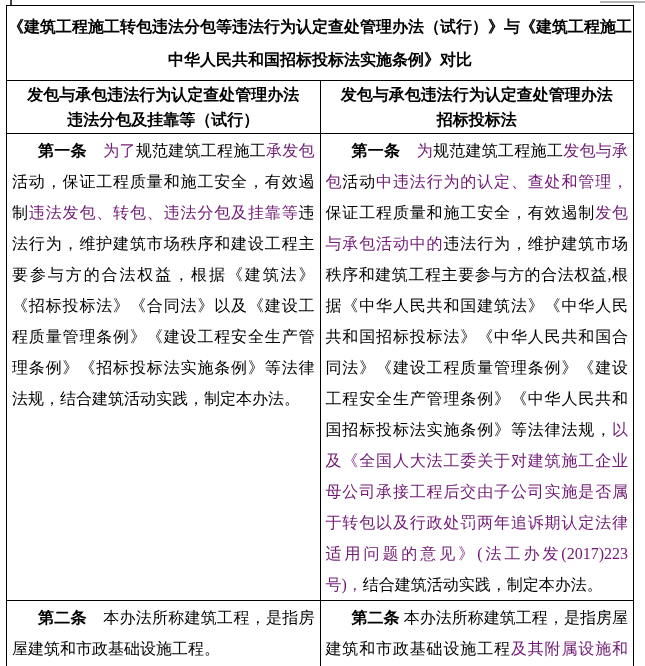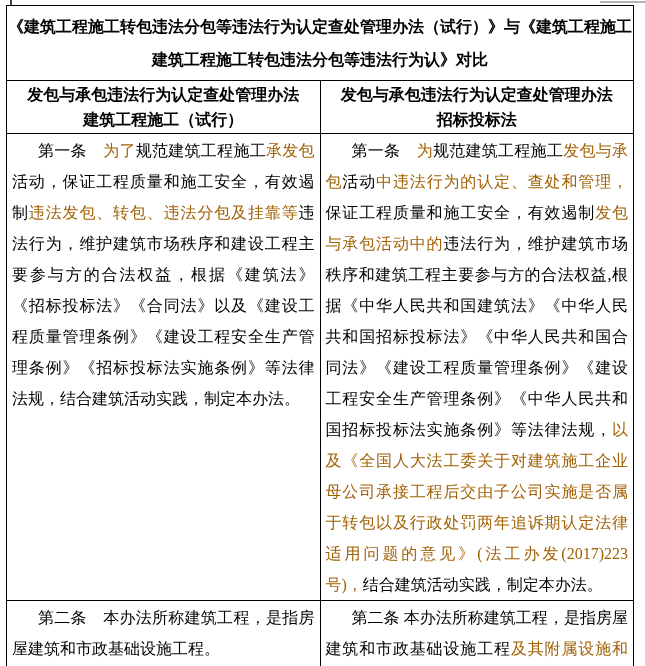--- a/index.html
+++ b/index.html
@@ -43,42 +43,42 @@
   }
   .body-cell {
     vertical-align: top;
     font-size: 16px; line-height: 31px;
     text-align: justify;
     padding: 1px 5px 0 5px;
   }
   .row-article1 .body-cell { height: 434px; }
   .row-article2 .body-cell { height: 91px; }
   .para { text-indent: 26px; }
-  .seg-red  { color: #a16207; }
-  .seg-bold { font-weight: normal; }
+  .seg-red  { color: #701a75; }
+  .seg-bold { font-weight: bold; }
 </style>
 </head>
 <body>
 
 <div class="page">
   <div class="stub-top-left"></div>
   <div class="stub-top-right"></div>
 
   <table class="doc-table">
     <tbody>
         <tr>
       <td colspan="2" class="title-cell">
             <div class="line">《建筑工程施工转包违法分包等违法行为认定查处管理办法（试行）》与《建筑工程施工</div>
-            <div class="line">建筑工程施工转包违法分包等违法行为认》对比</div>
+            <div class="line">中华人民共和国招标投标法实施条例》对比</div>
           </td>
     </tr>
     <tr>
       <td class="header-cell">
             <div class="line">发包与承包违法行为认定查处管理办法</div>
-            <div class="line">建筑工程施工（试行）</div>
+            <div class="line">违法分包及挂靠等（试行）</div>
           </td>
       <td class="header-cell">
             <div class="line">发包与承包违法行为认定查处管理办法</div>
             <div class="line">招标投标法</div>
           </td>
     </tr>
     <tr class="row-article1">
       <td class="body-cell">
             <div class="para"><span class="seg-bold">第一条　</span><span class="seg-red">为了</span><span>规范建筑工程施工</span><span class="seg-red">承发包</span><span>活动，保证工程质量和施工安全，有效遏制</span><span class="seg-red">违法发包、转包、违法分包及挂靠等</span><span>违法行为，维护建筑市场秩序和建设工程主要参与方的合法权益，根据《建筑法》《招标投标法》《合同法》以及《建设工程质量管理条例》《建设工程安全生产管理条例》《招标投标法实施条例》等法律法规，结合建筑活动实践，制定本办法。</span></div>
           </td>

